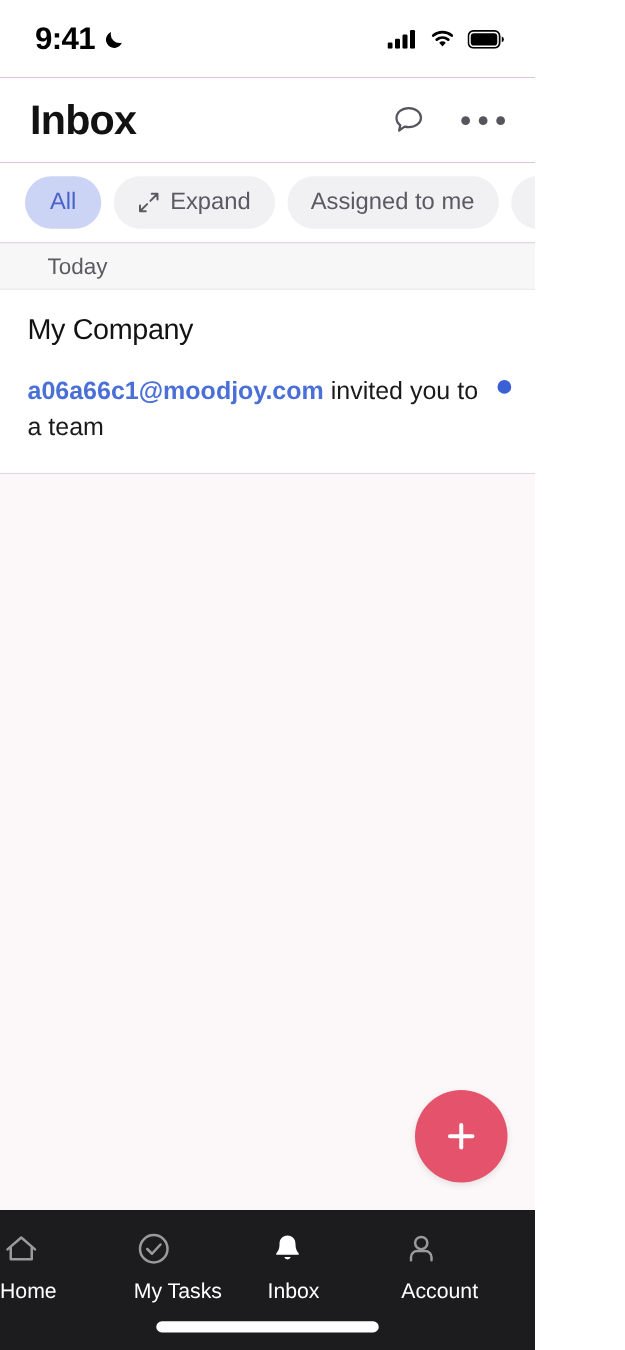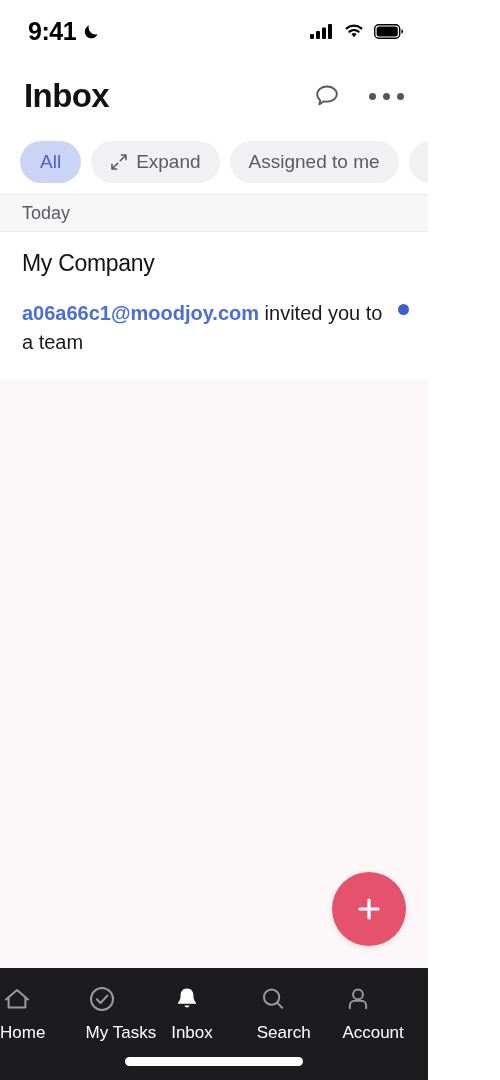--- a/index.html
+++ b/index.html
@@ -71,21 +71,21 @@
   .chip.selected { background:#ccd4f5; color:#4a63c8; padding:0 20px; }
   .expand-icon { display:block; }
 
   
   .section-head {
     flex:0 0 38px;
     background:#f8f7f7;
     border-top:1px solid #ececec;
     border-bottom:1px solid #ececec;
     display:flex; align-items:center;
-    padding-left:22px;
+    padding-left:38px;
   }
   .section-head-label { font-size:18px; color:#5a5a62; }
 
   
   .card {
     background:#ffffff;
     position:relative;
     padding:18px 22px 22px 22px;
     flex:0 0 auto;
   }
@@ -262,29 +262,20 @@
         <svg width="32" height="32" viewBox="0 0 32 32">
           <path d="M16 5.4c-4 0-6.4 2.9-6.4 6.8 0 4.6-1.6 6.2-2.6 7.5-.3.4 0 1 .5 1h17c.5 0 .8-.6.5-1-1-1.3-2.6-2.9-2.6-7.5 0-3.9-2.4-6.8-6.4-6.8Z" fill="#ffffff"></path>
           <path d="M13.4 22.6a2.7 2.7 0 0 0 5.2 0Z" fill="#ffffff"></path>
         </svg>
       </div>
       <span class="navlabel">Inbox</span>
     </div>
     <div class="navitem">
       <div class="navicon">
         <svg width="32" height="32" viewBox="0 0 32 32">
-          <circle cx="14.6" cy="14.2" r="7.6" stroke="#9a9a9a" stroke-width="2" fill="none"></circle>
-          <path d="m20.2 19.8 5 5" stroke="#9a9a9a" stroke-width="2" fill="none" stroke-linecap="round"></path>
-        </svg>
-      </div>
-      <span class="navlabel">Search</span>
-    </div>
-    <div class="navitem">
-      <div class="navicon">
-        <svg width="32" height="32" viewBox="0 0 32 32">
           <circle cx="16" cy="11.4" r="4.9" stroke="#9a9a9a" stroke-width="2" fill="none"></circle>
           <path d="M7.8 25.2v-2.4a5 5 0 0 1 5-5h6.4a5 5 0 0 1 5 5v2.4" stroke="#9a9a9a" stroke-width="2" fill="none" stroke-linecap="round"></path>
         </svg>
       </div>
       <span class="navlabel">Account</span>
     </div>
     <div class="home-indicator"></div>
   </div>
 
 </div>

